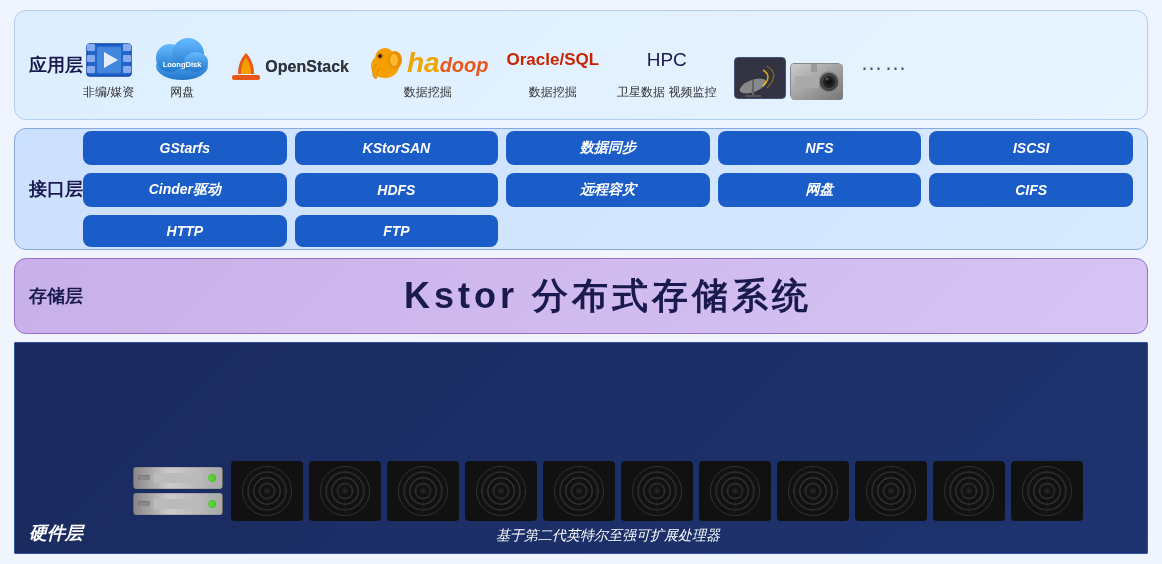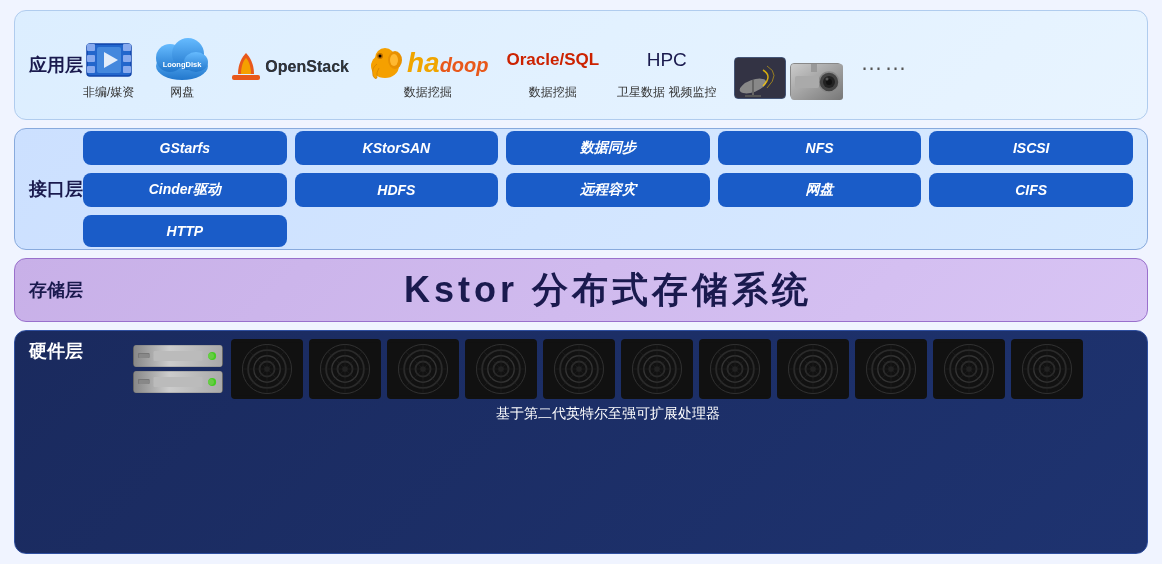--- a/index.html
+++ b/index.html
@@ -110,42 +110,43 @@
 
     
     .storage-layer {
       background: linear-gradient(135deg, #c8b0e8 0%, #d8c4f4 100%);
       border-radius: 12px;
       border: 1.5px solid #9970cc;
       display: flex;
       align-items: center;
       padding: 8px 14px;
       flex-shrink: 0;
-      height: 64px;
+      height: 76px;
     }
     .storage-title {
       flex: 1;
       text-align: center;
       font-size: 36px;
       font-weight: bold;
       color: #1a1a4e;
       letter-spacing: 4px;
     }
 
     
     .hardware-layer {
       background: linear-gradient(135deg, #1a2a5e 0%, #1e3370 100%);
-      border-radius: 12px;
+      border-radius: 1px;
       border: 1.5px solid #3050a0;
       display: flex;
-      align-items: flex-start;
+      align-items: flex-end;
       padding: 8px 14px;
       flex-shrink: 0;
       height: 120px;
       flex: 1;
+      font-style: italic;
     }
     .hardware-label {
       color: #fff;
     }
     .hardware-content {
       flex: 1;
       display: flex;
       flex-direction: column;
       align-items: center;
       gap: 4px;
@@ -393,20 +394,21 @@
       <button class="iface-btn">数据同步</button>
       <button class="iface-btn">NFS</button>
       <button class="iface-btn">ISCSI</button>
       <button class="iface-btn">Cinder驱动</button>
 
       <button class="iface-btn">HDFS</button>
       <button class="iface-btn">远程容灾</button>
       <button class="iface-btn">网盘</button>
       <button class="iface-btn">CIFS</button>
       <button class="iface-btn">HTTP</button>
+      <button class="iface-btn">FTP</button>
     </div>
   </div>
 
   <div class="storage-layer">
     <div class="layer-label">存储层</div>
     <div class="storage-title">Kstor 分布式存储系统</div>
   </div>
 
   <div class="hardware-layer">
     <div class="layer-label hardware-label">硬件层</div>

